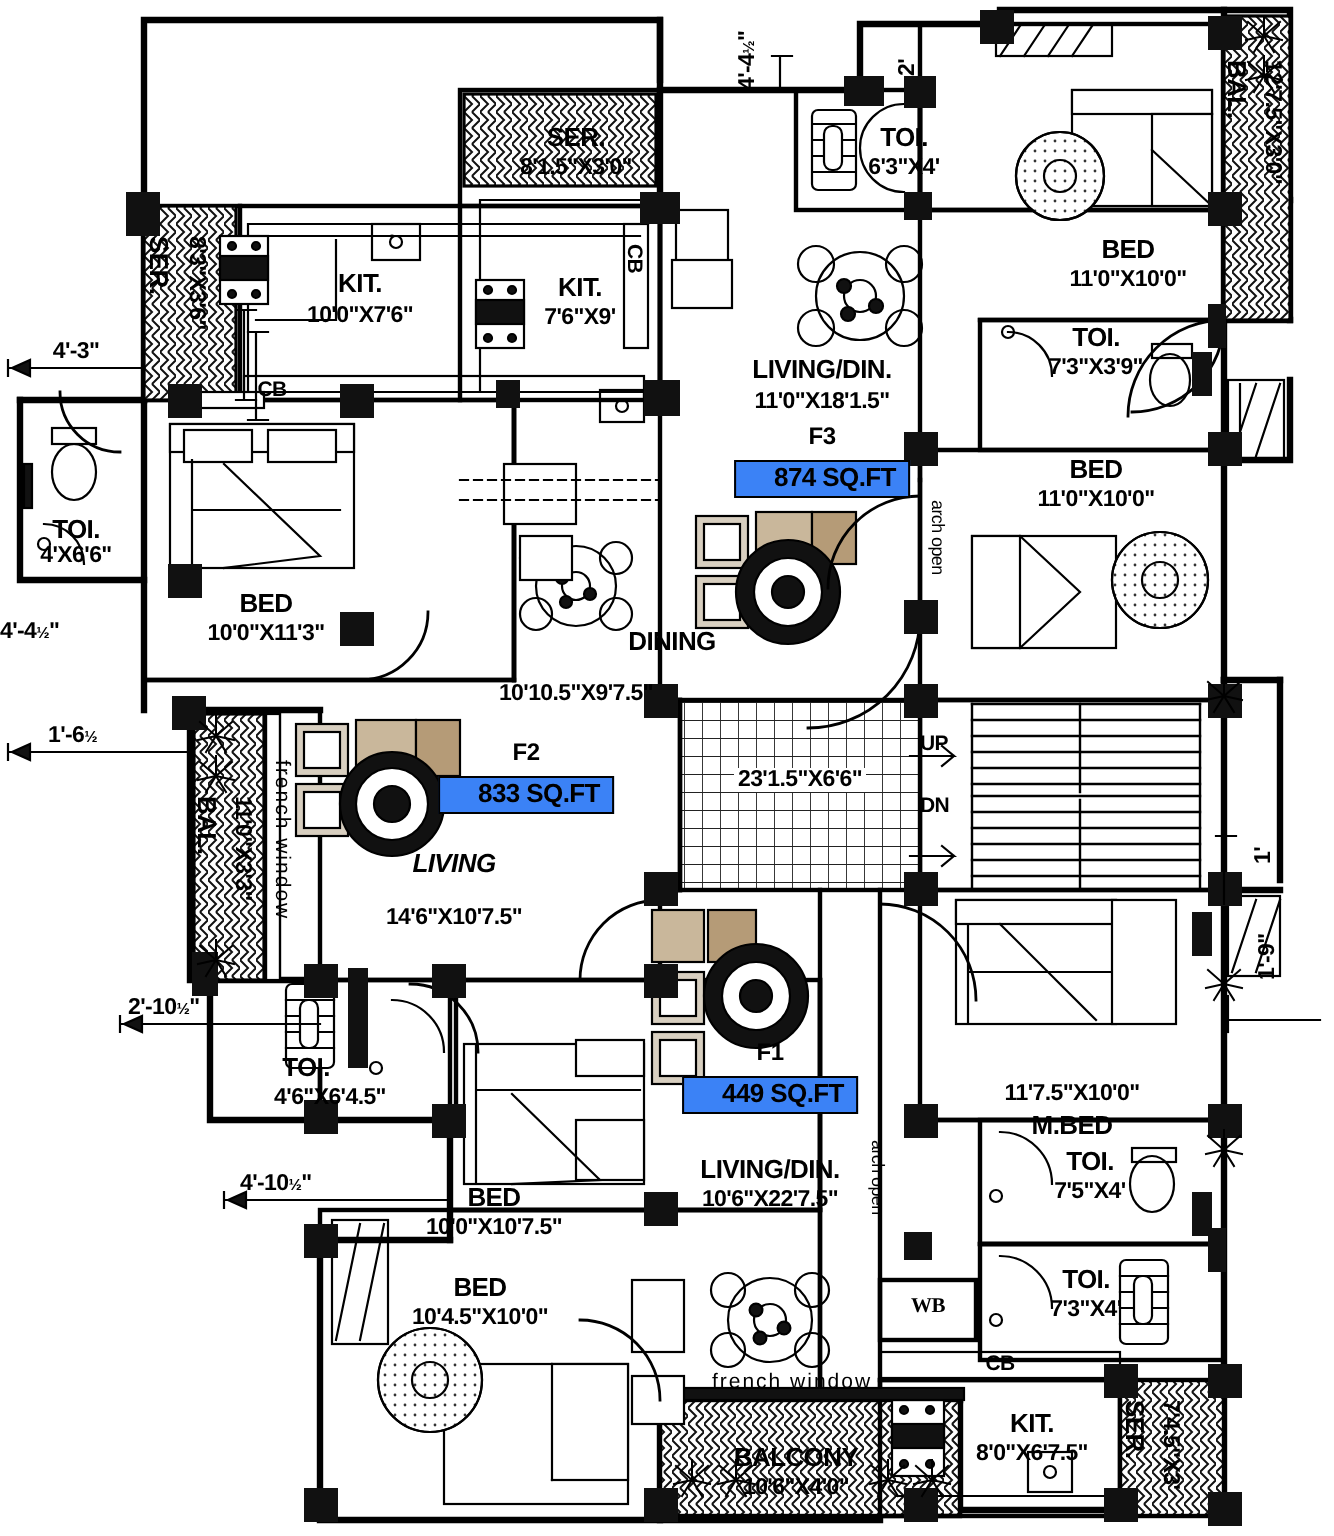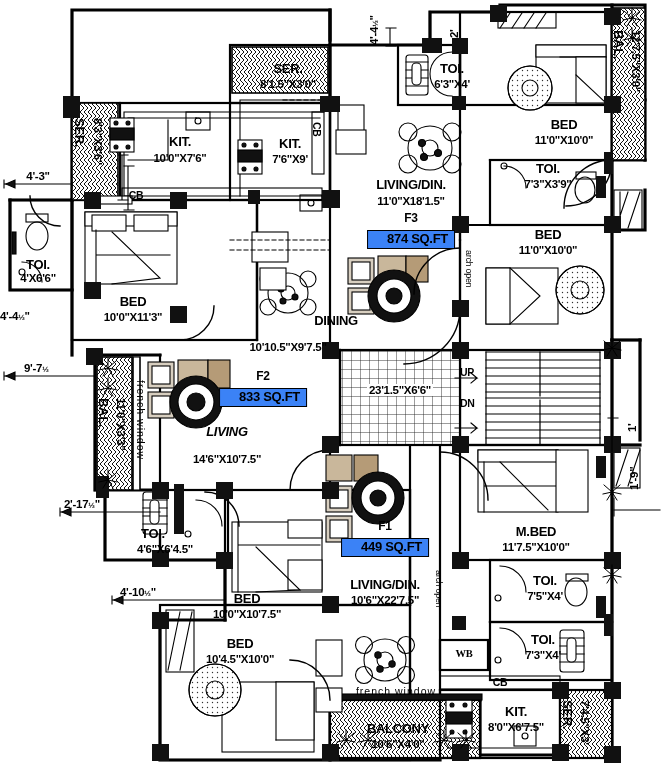--- a/index.html
+++ b/index.html
@@ -706,21 +706,21 @@
 <div class="lbl sm thin lt ctr" style="left:396px;top:686px;">
   <span>french  window</span>
 </div>
 <div class="lbl rm ctr" style="left:398px;top:722px;text-align:right;">
   <span>BALCONY</span>
 </div>
 <div class="lbl dim ctr" style="left:398px;top:738px;">
   <span>10'6"X4'0"</span>
 </div>
 
-<div class="lbl rm ctr" style="left:536px;top:525px;">
+<div class="lbl rm ctr" style="left:536px;top:556px;">
   <span>M.BED</span>
 </div>
 <div class="lbl dim ctr" style="left:536px;top:541px;">
   <span>11'7.5"X10'0"</span>
 </div>
 
 <div class="lbl rm ctr" style="left:545px;top:574px;">
   <span>TOI.</span>
 </div>
 <div class="lbl dim ctr" style="left:545px;top:590px;">
@@ -774,24 +774,24 @@
 <div class="lbl dim" style="left:368px;top:45px;transform:rotate(-90deg);transform-origin:0 0;">
   <span>4'-4</span><span style="font-size:8px;">½</span><span>"</span>
 </div>
 <div class="lbl dim" style="left:448px;top:38px;transform:rotate(-90deg);transform-origin:0 0;">
   <span>2'</span>
 </div>
 <div class="lbl dim" style="left:0px;top:310px;">
   <span>4'-4</span><span style="font-size:8px;">½</span><span>"</span>
 </div>
 <div class="lbl dim" style="left:24px;top:362px;">
-  <span>9'-7</span><span style="font-size:8px;">½</span>
+  <span>1'-6</span><span style="font-size:8px;">½</span>
 </div>
 <div class="lbl dim" style="left:64px;top:498px;">
-  <span>2'-17</span><span style="font-size:8px;">½</span><span>"</span>
+  <span>2'-10</span><span style="font-size:8px;">½</span><span>"</span>
 </div>
 <div class="lbl dim" style="left:120px;top:586px;">
   <span>4'-10</span><span style="font-size:8px;">½</span><span>"</span>
 </div>
 <div class="lbl dim" style="left:628px;top:490px;transform:rotate(-90deg);transform-origin:0 0;">
   <span>1'-9"</span>
 </div>
 <div class="lbl dim" style="left:626px;top:432px;transform:rotate(-90deg);transform-origin:0 0;">
   <span>1'</span>
 </div>

